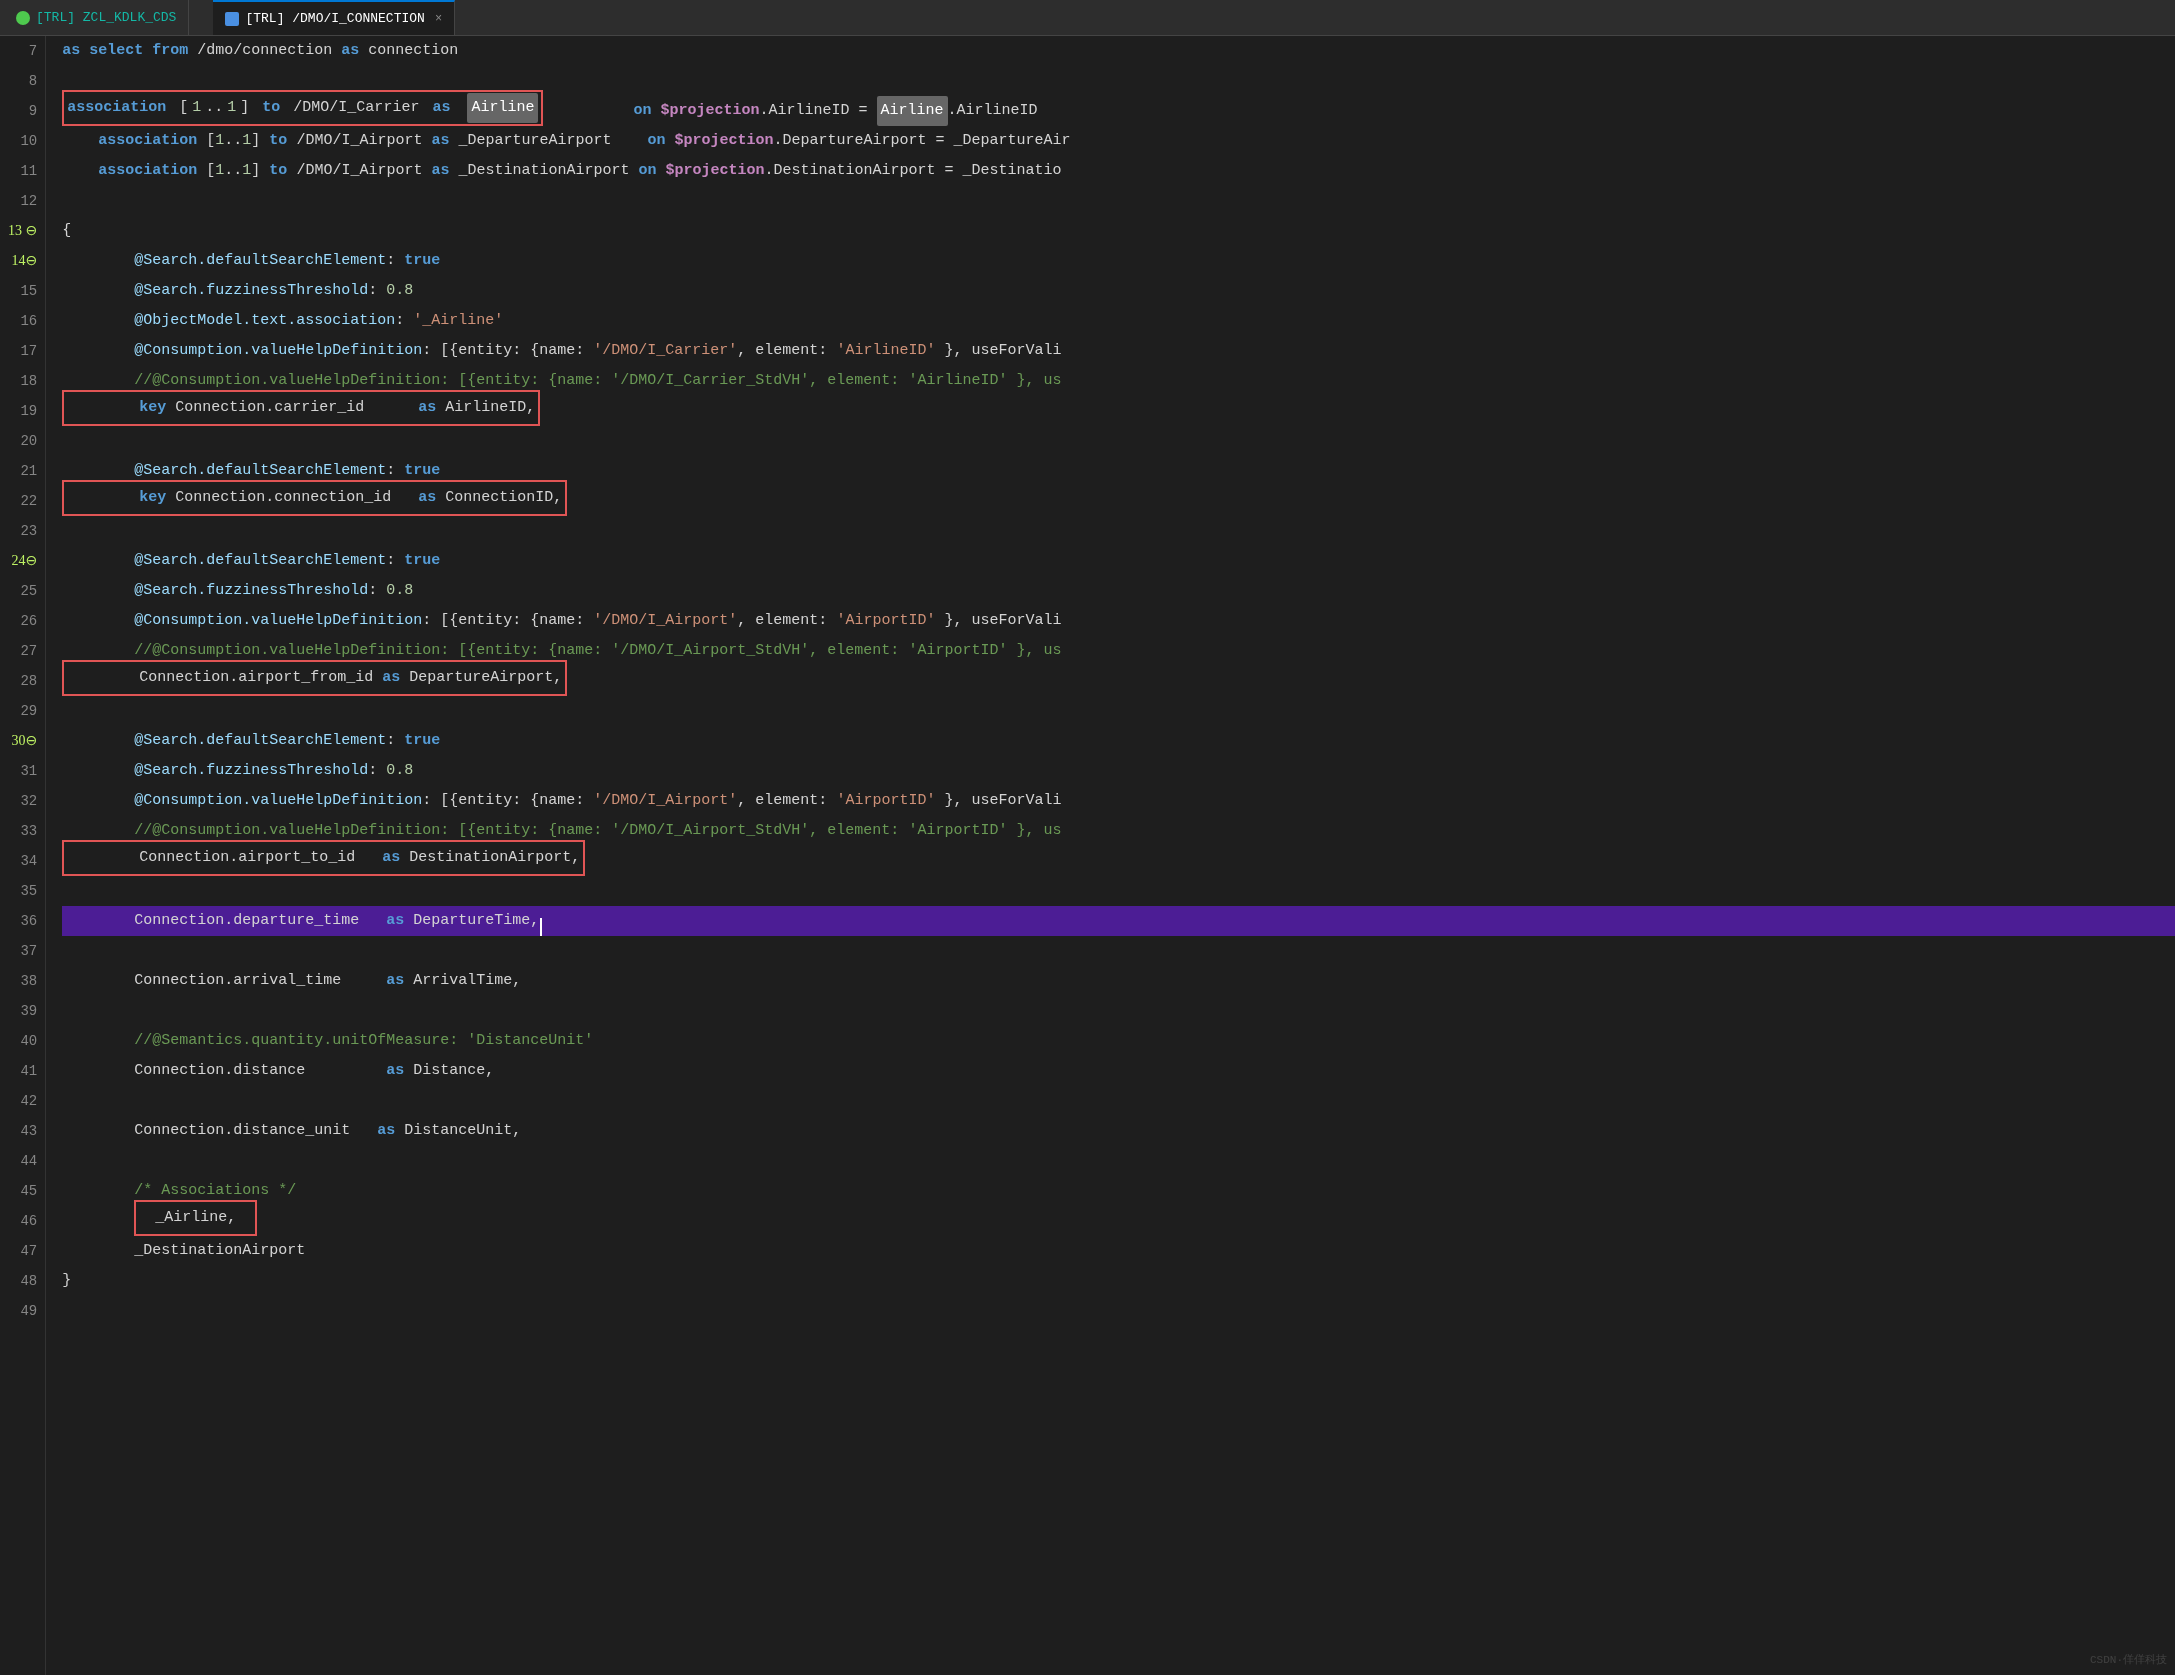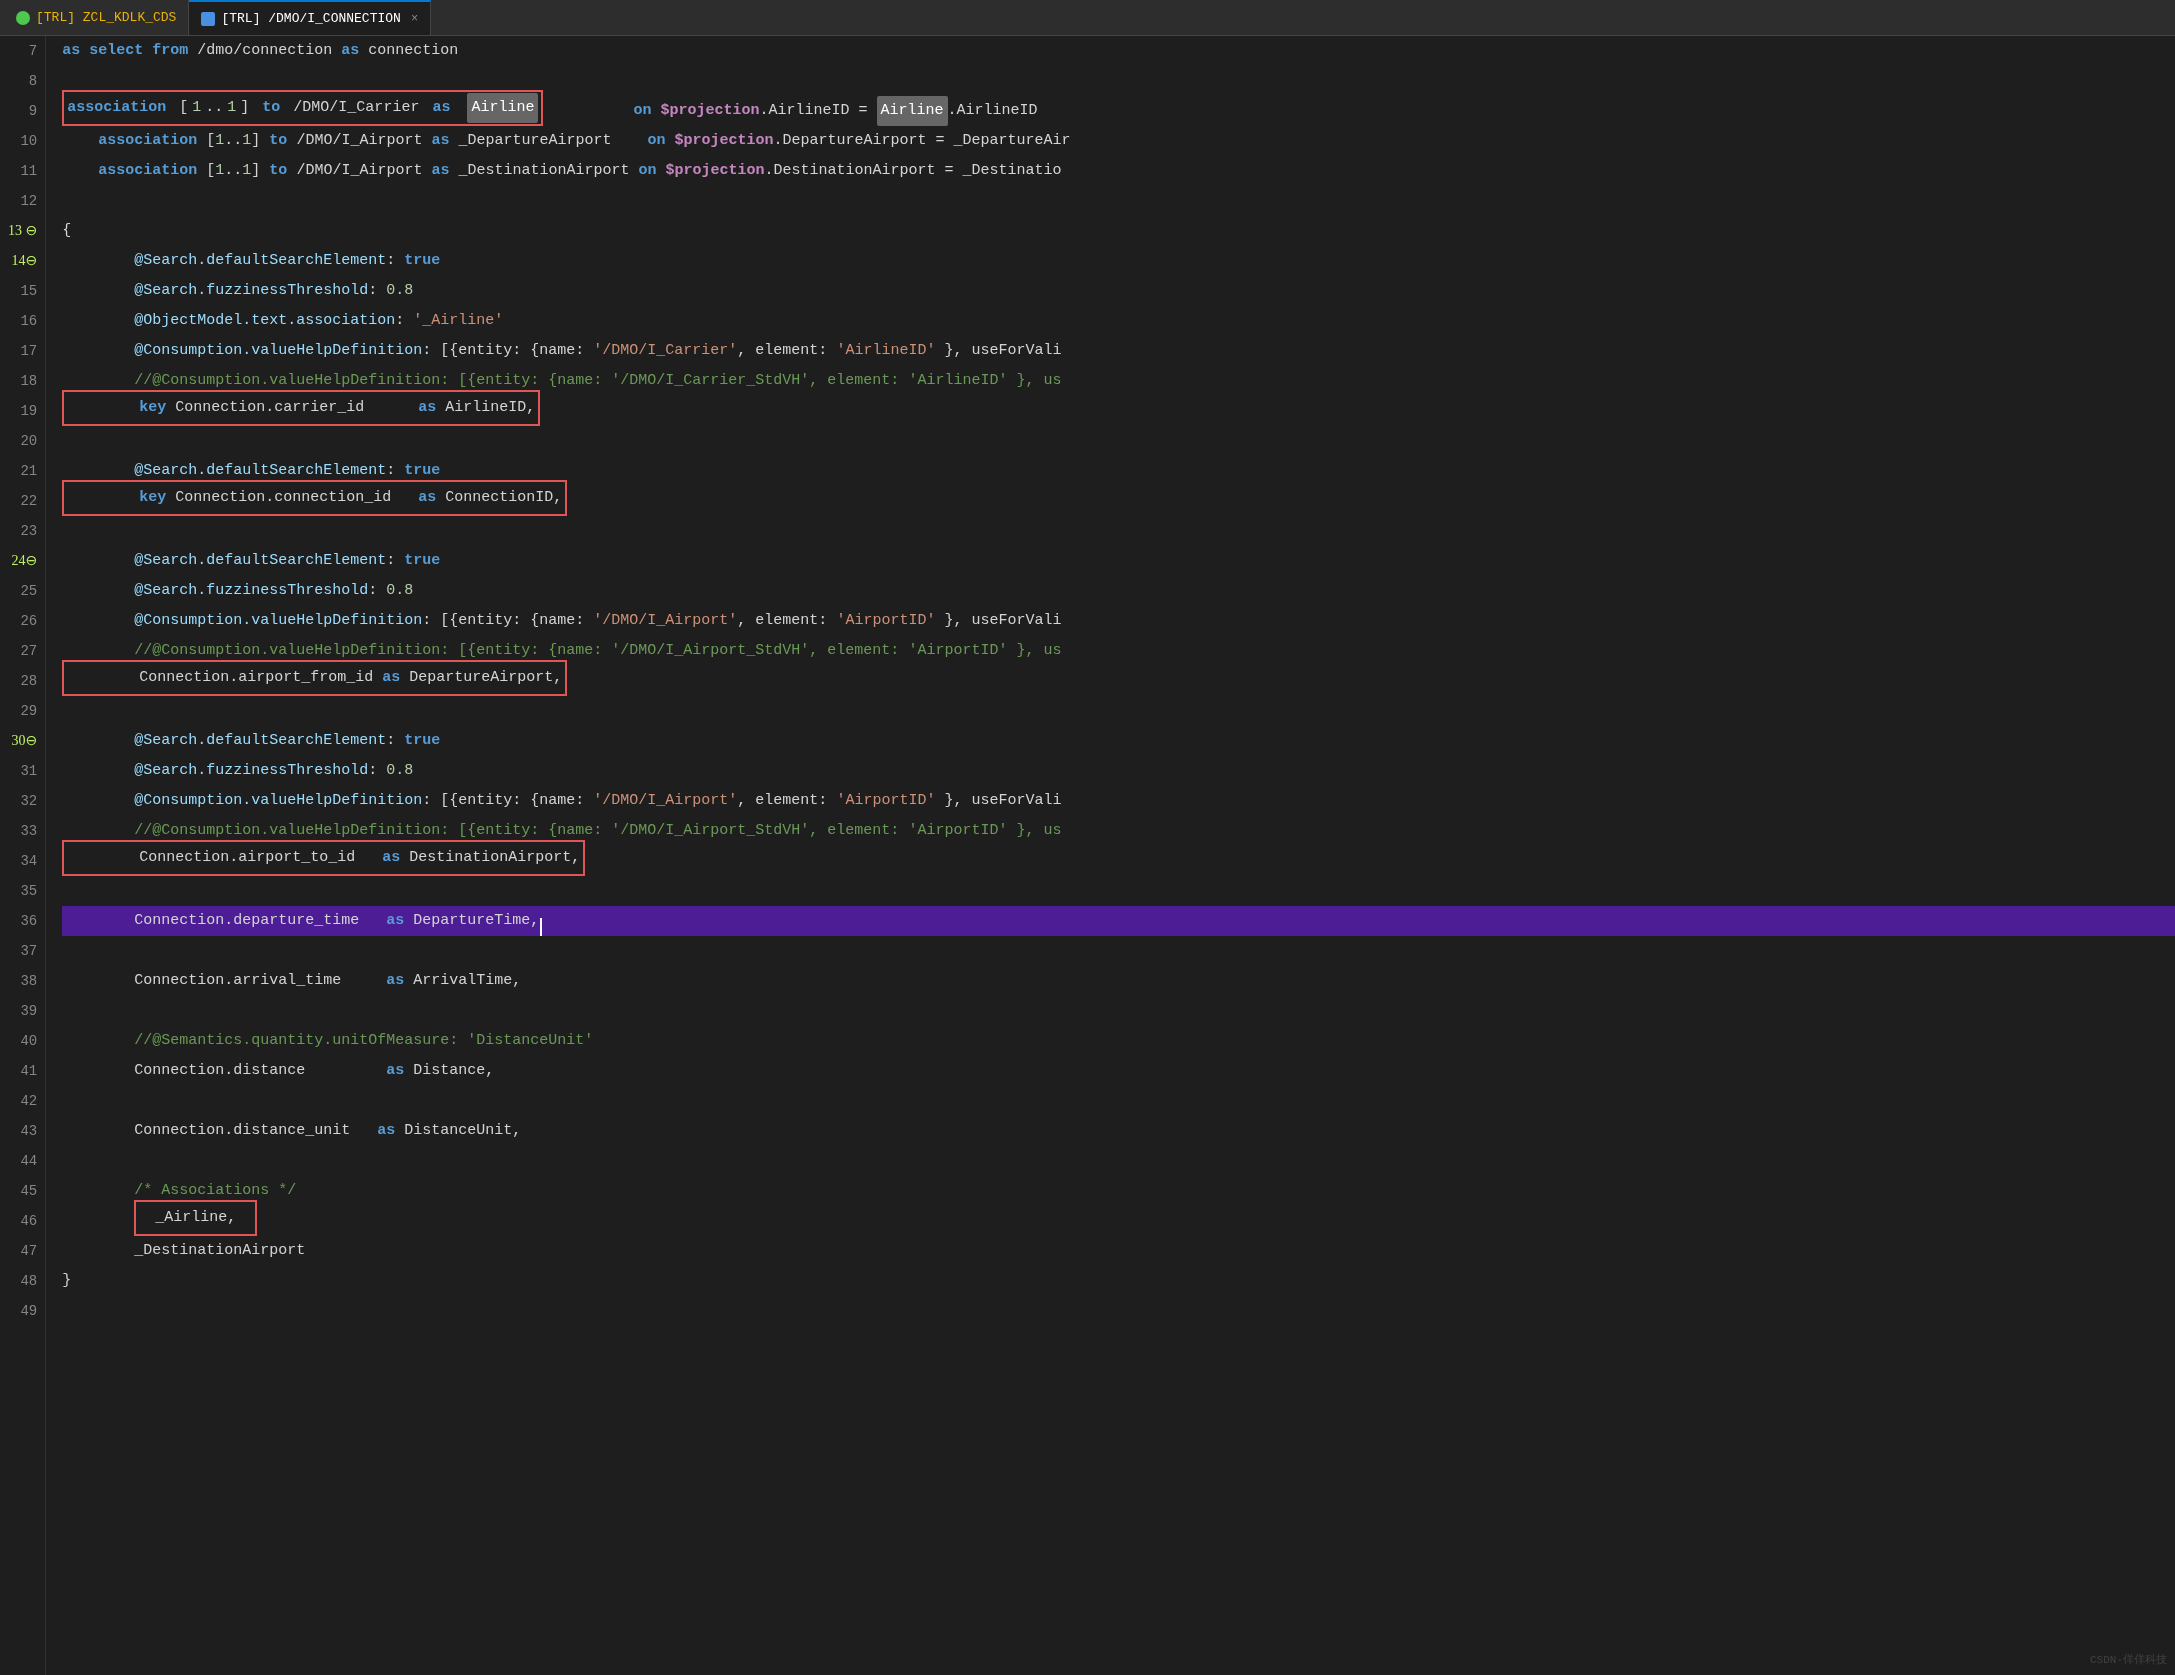--- a/index.html
+++ b/index.html
@@ -22,28 +22,29 @@
 
     .tab {
       display: flex;
       align-items: center;
       padding: 0 12px;
       height: 100%;
       font-size: 13px;
       border-right: 1px solid #444;
       cursor: pointer;
       white-space: nowrap;
-      color: #eab308;
+      color: #14b8a6;
       gap: 6px;
     }
 
     .tab.active {
       background: #1e1e1e;
       color: #fff;
       border-top: 2px solid #0078d4;
+      margin-left: 24px;
     }
 
     .tab-icon-green {
       width: 14px; height: 14px;
       background: #4ec94e;
       border-radius: 50%;
       display: inline-block;
       flex-shrink: 0;
     }
 

